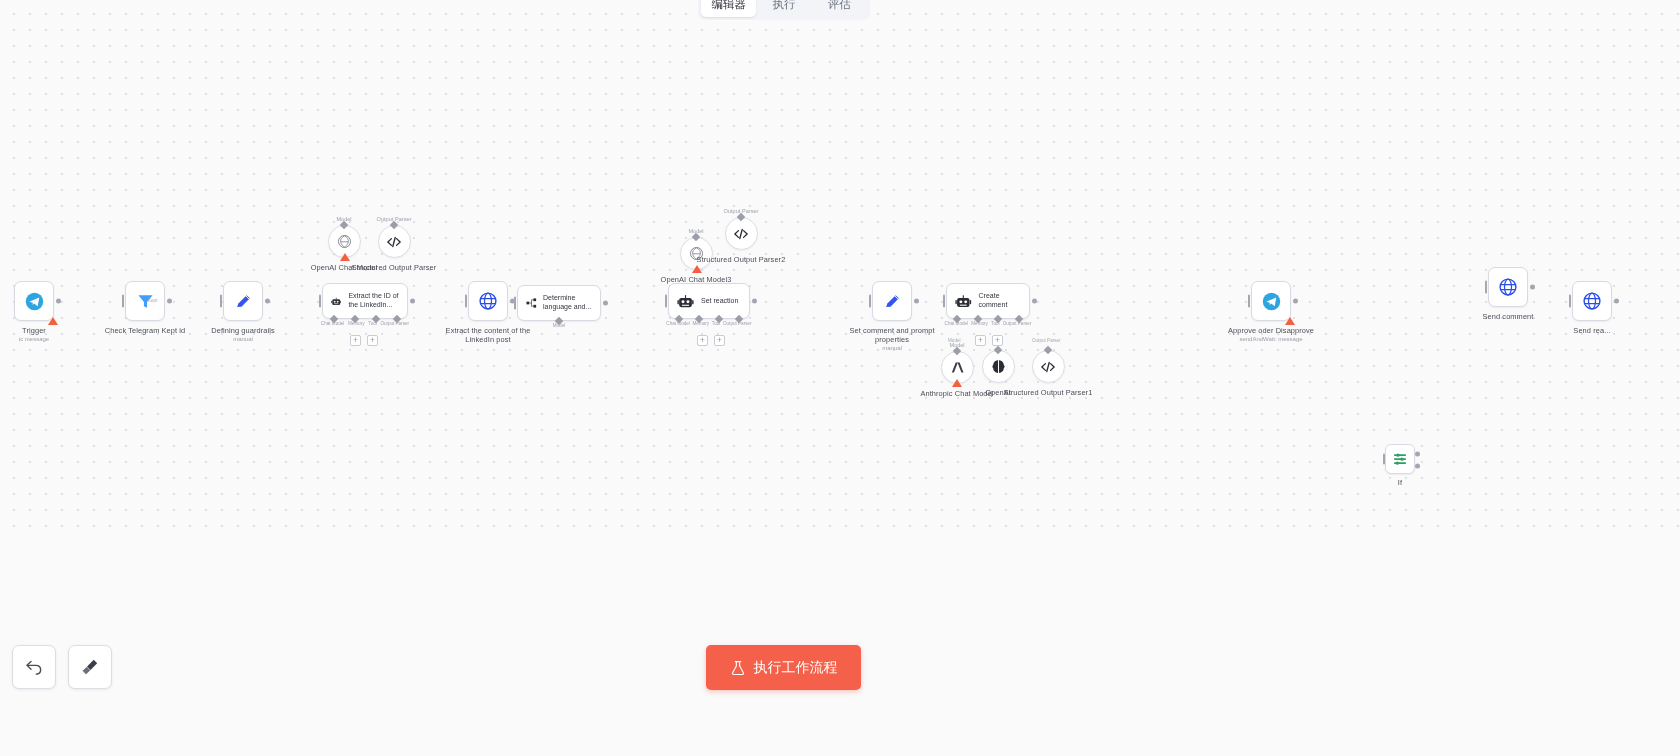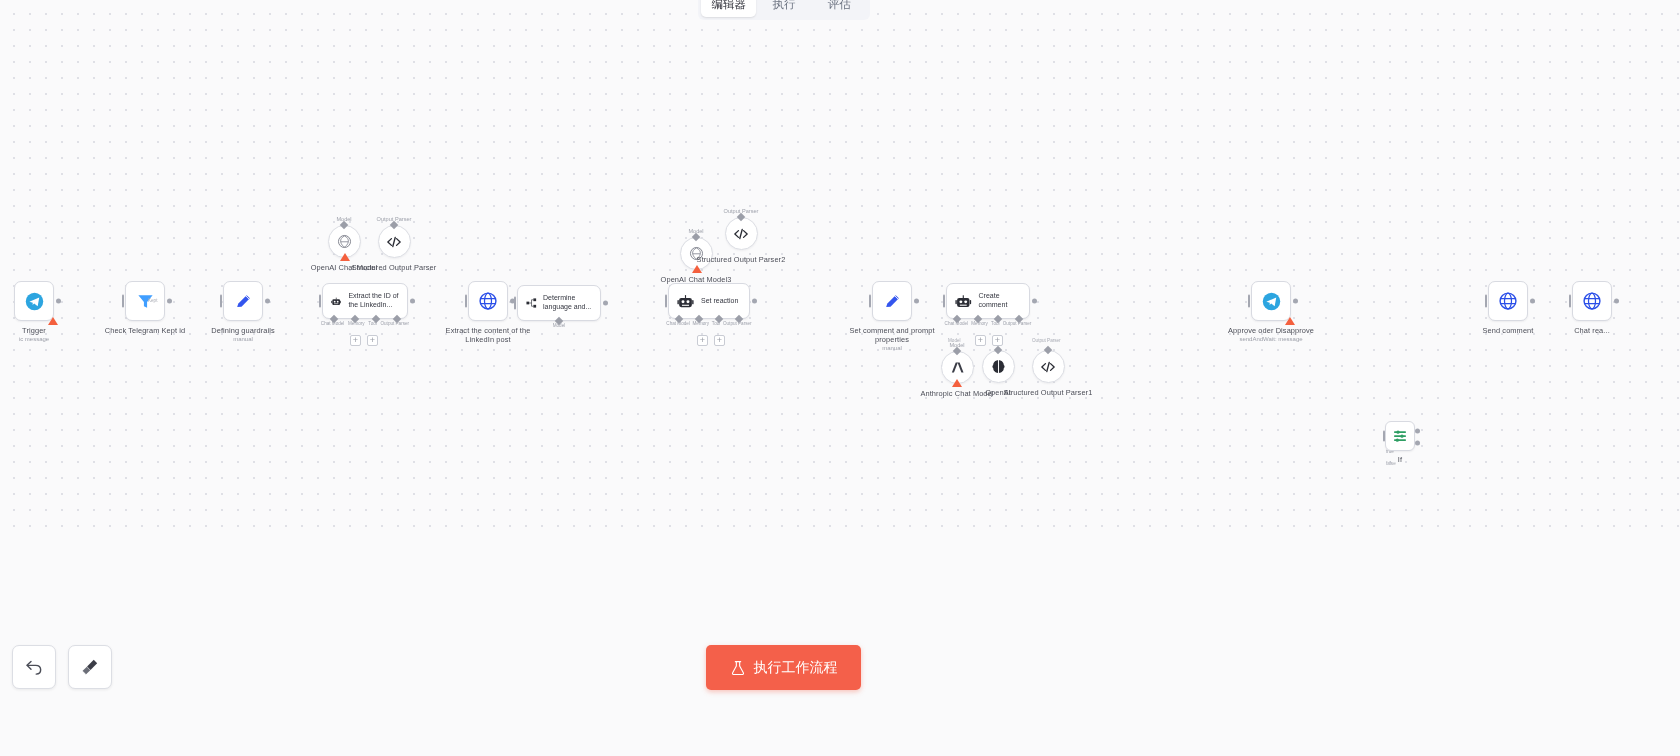--- a/index.html
+++ b/index.html
@@ -384,21 +384,21 @@
         <circle cx="12" cy="12" r="11" fill="#2CA5E0"></circle>
         <path d="M5.5 12.2 L18 7 L16 18 L11.6 14.6 L9.6 16.4 L9.8 13.6 Z" fill="#fff"></path>
       </svg>
       <div class="dot out"></div>
       <div class="warn"></div>
     </div>
     <div class="nlabel">Approve oder Disapprove</div>
     <div class="nsub">sendAndWait: message</div>
   </div>
 
-  <div class="node" style="left:1462px; top:281px;justify-content:center;">
+  <div class="node" style="left:1462px; top:267px;justify-content:center;">
     <div class="nbox sq">
       <div class="in-bar"></div>
       <svg width="20" height="20" viewBox="0 0 24 24">
         <circle cx="12" cy="12" r="9.5" fill="none" stroke="#2B4FE8" stroke-width="1.7"></circle>
         <ellipse cx="12" cy="12" rx="4.2" ry="9.5" fill="none" stroke="#2B4FE8" stroke-width="1.5"></ellipse>
         <path d="M2.8 9 H21.2 M2.8 15 H21.2" stroke="#2B4FE8" stroke-width="1.5"></path>
       </svg>
       <div class="dot out"></div>
     </div>
     <div class="nlabel">Send comment</div>
@@ -407,24 +407,24 @@
   <div class="node" style="left:1546px; top:281px;">
     <div class="nbox sq">
       <div class="in-bar"></div>
       <svg width="20" height="20" viewBox="0 0 24 24">
         <circle cx="12" cy="12" r="9.5" fill="none" stroke="#2B4FE8" stroke-width="1.7"></circle>
         <ellipse cx="12" cy="12" rx="4.2" ry="9.5" fill="none" stroke="#2B4FE8" stroke-width="1.5"></ellipse>
         <path d="M2.8 9 H21.2 M2.8 15 H21.2" stroke="#2B4FE8" stroke-width="1.5"></path>
       </svg>
       <div class="dot out"></div>
     </div>
-    <div class="nlabel">Chat rea...</div>
-  </div>
-
-  <div class="node" style="left:1354px; top:421px;">
+    <div class="nlabel">Send rea...</div>
+  </div>
+
+  <div class="node" style="left:1354px; top:444px;">
     <div class="ifbox">
       <div class="in-bar" style="left:-3px;height:11px;"></div>
       <svg width="16" height="16" viewBox="0 0 24 24">
         <rect x="3" y="5" width="18" height="2.4" rx="1" fill="#2E9E63"></rect>
         <rect x="3" y="11" width="18" height="2.4" rx="1" fill="#2E9E63"></rect>
         <rect x="3" y="17" width="18" height="2.4" rx="1" fill="#2E9E63"></rect>
         <circle cx="9" cy="6.2" r="2.4" fill="#2E9E63"></circle>
         <circle cx="15" cy="12.2" r="2.4" fill="#2E9E63"></circle>
         <circle cx="8" cy="18.2" r="2.4" fill="#2E9E63"></circle>
       </svg>

